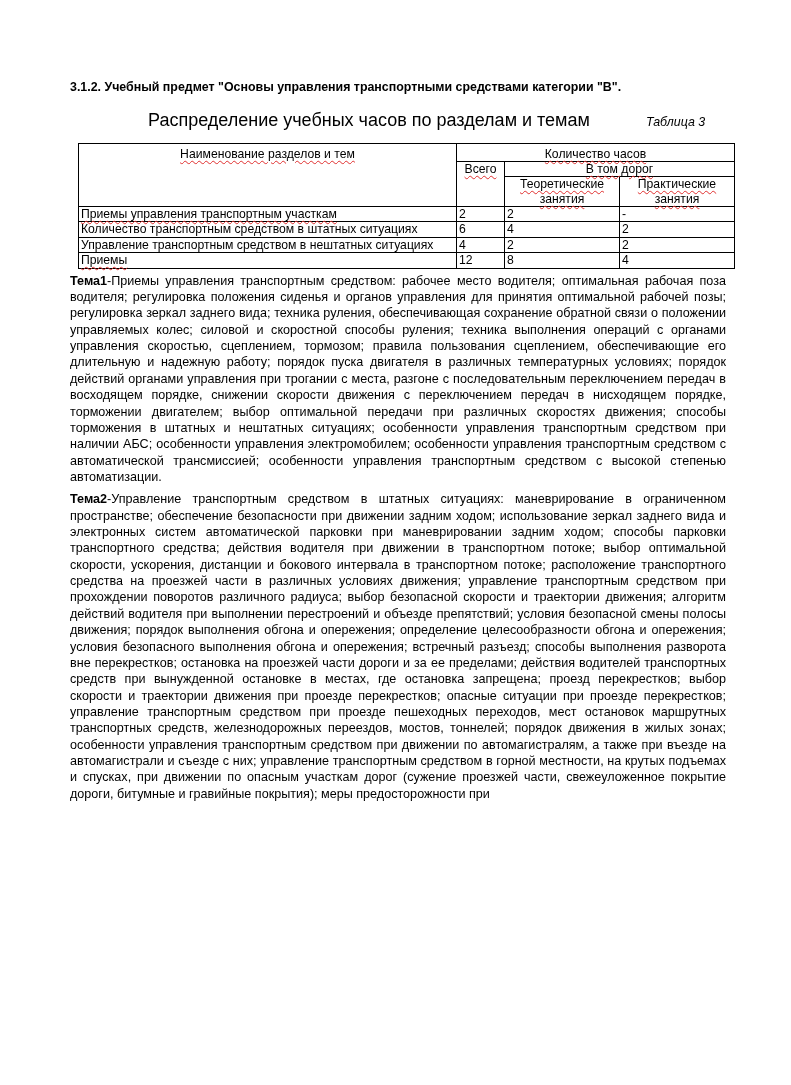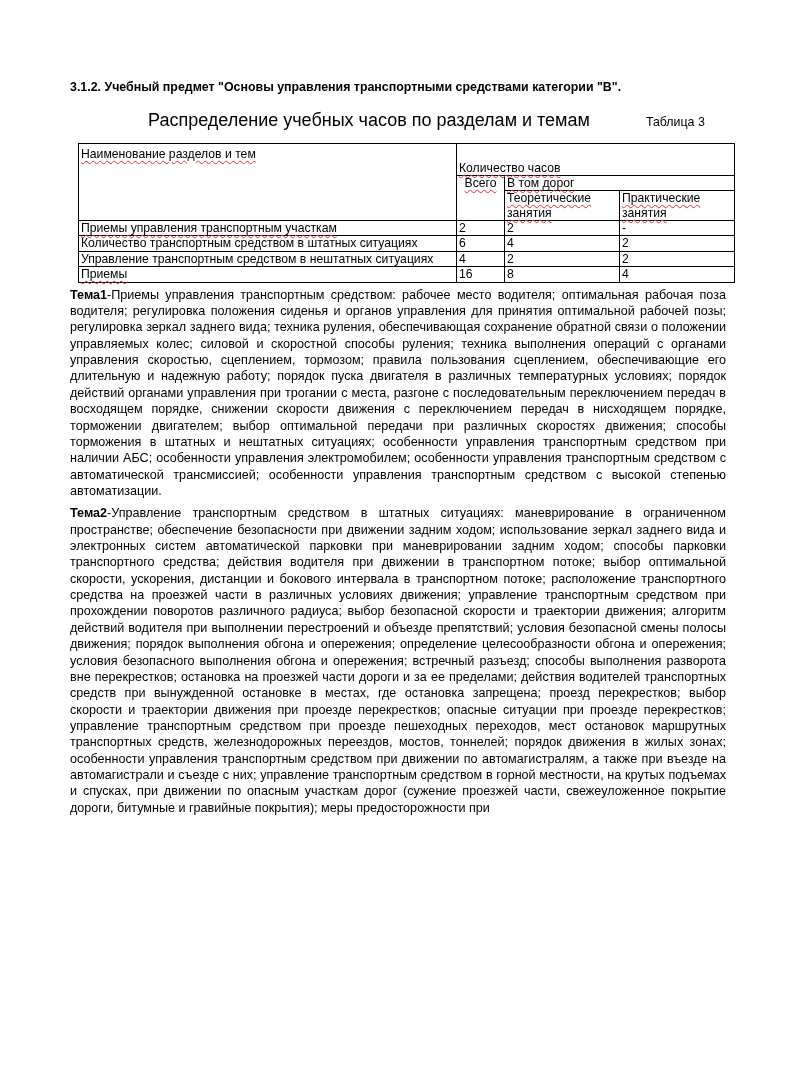--- a/index.html
+++ b/index.html
@@ -38,20 +38,21 @@
     display: flex;
     align-items: baseline;
     font-size: 12.4px;
     margin-bottom: 12px;
     padding-left: 78px;
   }
   .subtitle-text {
     font-size: 18px;
   }
   .table-label {
+    font-style: italic;
     font-size: 12.4px;
     margin-left: 56px;
   }
   table.hours {
     border-collapse: collapse;
     width: 656px;
     table-layout: fixed;
     margin-left: 8px;
     margin-bottom: 2px;
   }
@@ -60,21 +61,21 @@
     font-size: 12.2px;
     font-weight: normal;
     padding: 0 2px;
     vertical-align: top;
     line-height: 1.18;
   }
   table.hours .c-name { width: 378px; }
   table.hours .c-total { width: 48px; }
   table.hours .c-theory { width: 115px; }
   table.hours .c-pract { width: 115px; }
-  .th-center { text-align: left; }
+  .th-center { text-align: center; }
   .th-left { text-align: center; }
   .cell-pad { padding-top: 1px; padding-bottom: 1px; }
   .wavy {
     text-decoration: underline;
     text-decoration-style: wavy;
     text-decoration-color: #e03030;
     text-decoration-thickness: 1px;
     text-underline-offset: 2px;
   }
   .body-text {
@@ -110,21 +111,21 @@
         <col class="c-name">
         <col class="c-total">
         <col class="c-theory">
         <col class="c-pract">
       </colgroup>
       <tbody>
         <tr>
           <td rowspan="3" class="th-center cell-pad" style="vertical-align:top; padding-top:3px;">
             <span class="wavy">Наименование разделов и тем</span>
           </td>
-          <td colspan="3" class="th-center cell-pad" style="padding-top:17px;">
+          <td colspan="3" class="th-center cell-pad" style="padding-top:3px;">
             <span class="wavy">Количество часов</span>
           </td>
         </tr>
         <tr>
           <td rowspan="2" class="th-left cell-pad" style="vertical-align:top;">
             <span class="wavy">Всего</span>
           </td>
           <td colspan="2" class="th-center cell-pad">
             <span class="wavy">В том дорог</span>
           </td>
@@ -151,21 +152,21 @@
           <td class="cell-pad"><span>2</span></td>
         </tr>
         <tr>
           <td class="cell-pad"><span>Управление транспортным средством в нештатных ситуациях</span></td>
           <td class="cell-pad"><span>4</span></td>
           <td class="cell-pad"><span>2</span></td>
           <td class="cell-pad"><span>2</span></td>
         </tr>
         <tr>
           <td class="cell-pad"><span class="wavy">Приемы</span></td>
-          <td class="cell-pad"><span>16</span></td>
+          <td class="cell-pad"><span>12</span></td>
           <td class="cell-pad"><span>8</span></td>
           <td class="cell-pad"><span>4</span></td>
         </tr>
       </tbody>
     </table>
 
     <div class="body-text">
       <p class="para">
         <span class="theme-label">Тема1</span><span>-Приемы управления транспортным средством: рабочее место водителя; оптимальная рабочая поза водителя; регулировка положения сиденья и органов управления для принятия оптимальной рабочей позы; регулировка зеркал заднего вида; техника руления, обеспечивающая сохранение обратной связи о положении управляемых колес; силовой и скоростной способы руления; техника выполнения операций с органами управления скоростью, сцеплением, тормозом; правила пользования сцеплением, обеспечивающие его длительную и надежную работу; порядок пуска двигателя в различных температурных условиях; порядок действий органами управления при трогании с места, разгоне с последовательным переключением передач в восходящем порядке, снижении скорости движения с переключением передач в нисходящем порядке, торможении двигателем; выбор оптимальной передачи при различных скоростях движения; способы торможения в штатных и нештатных ситуациях; особенности управления транспортным средством при наличии АБС; особенности управления электромобилем; особенности управления транспортным средством с автоматической трансмиссией; особенности управления транспортным средством с высокой степенью автоматизации.</span>
       </p>

